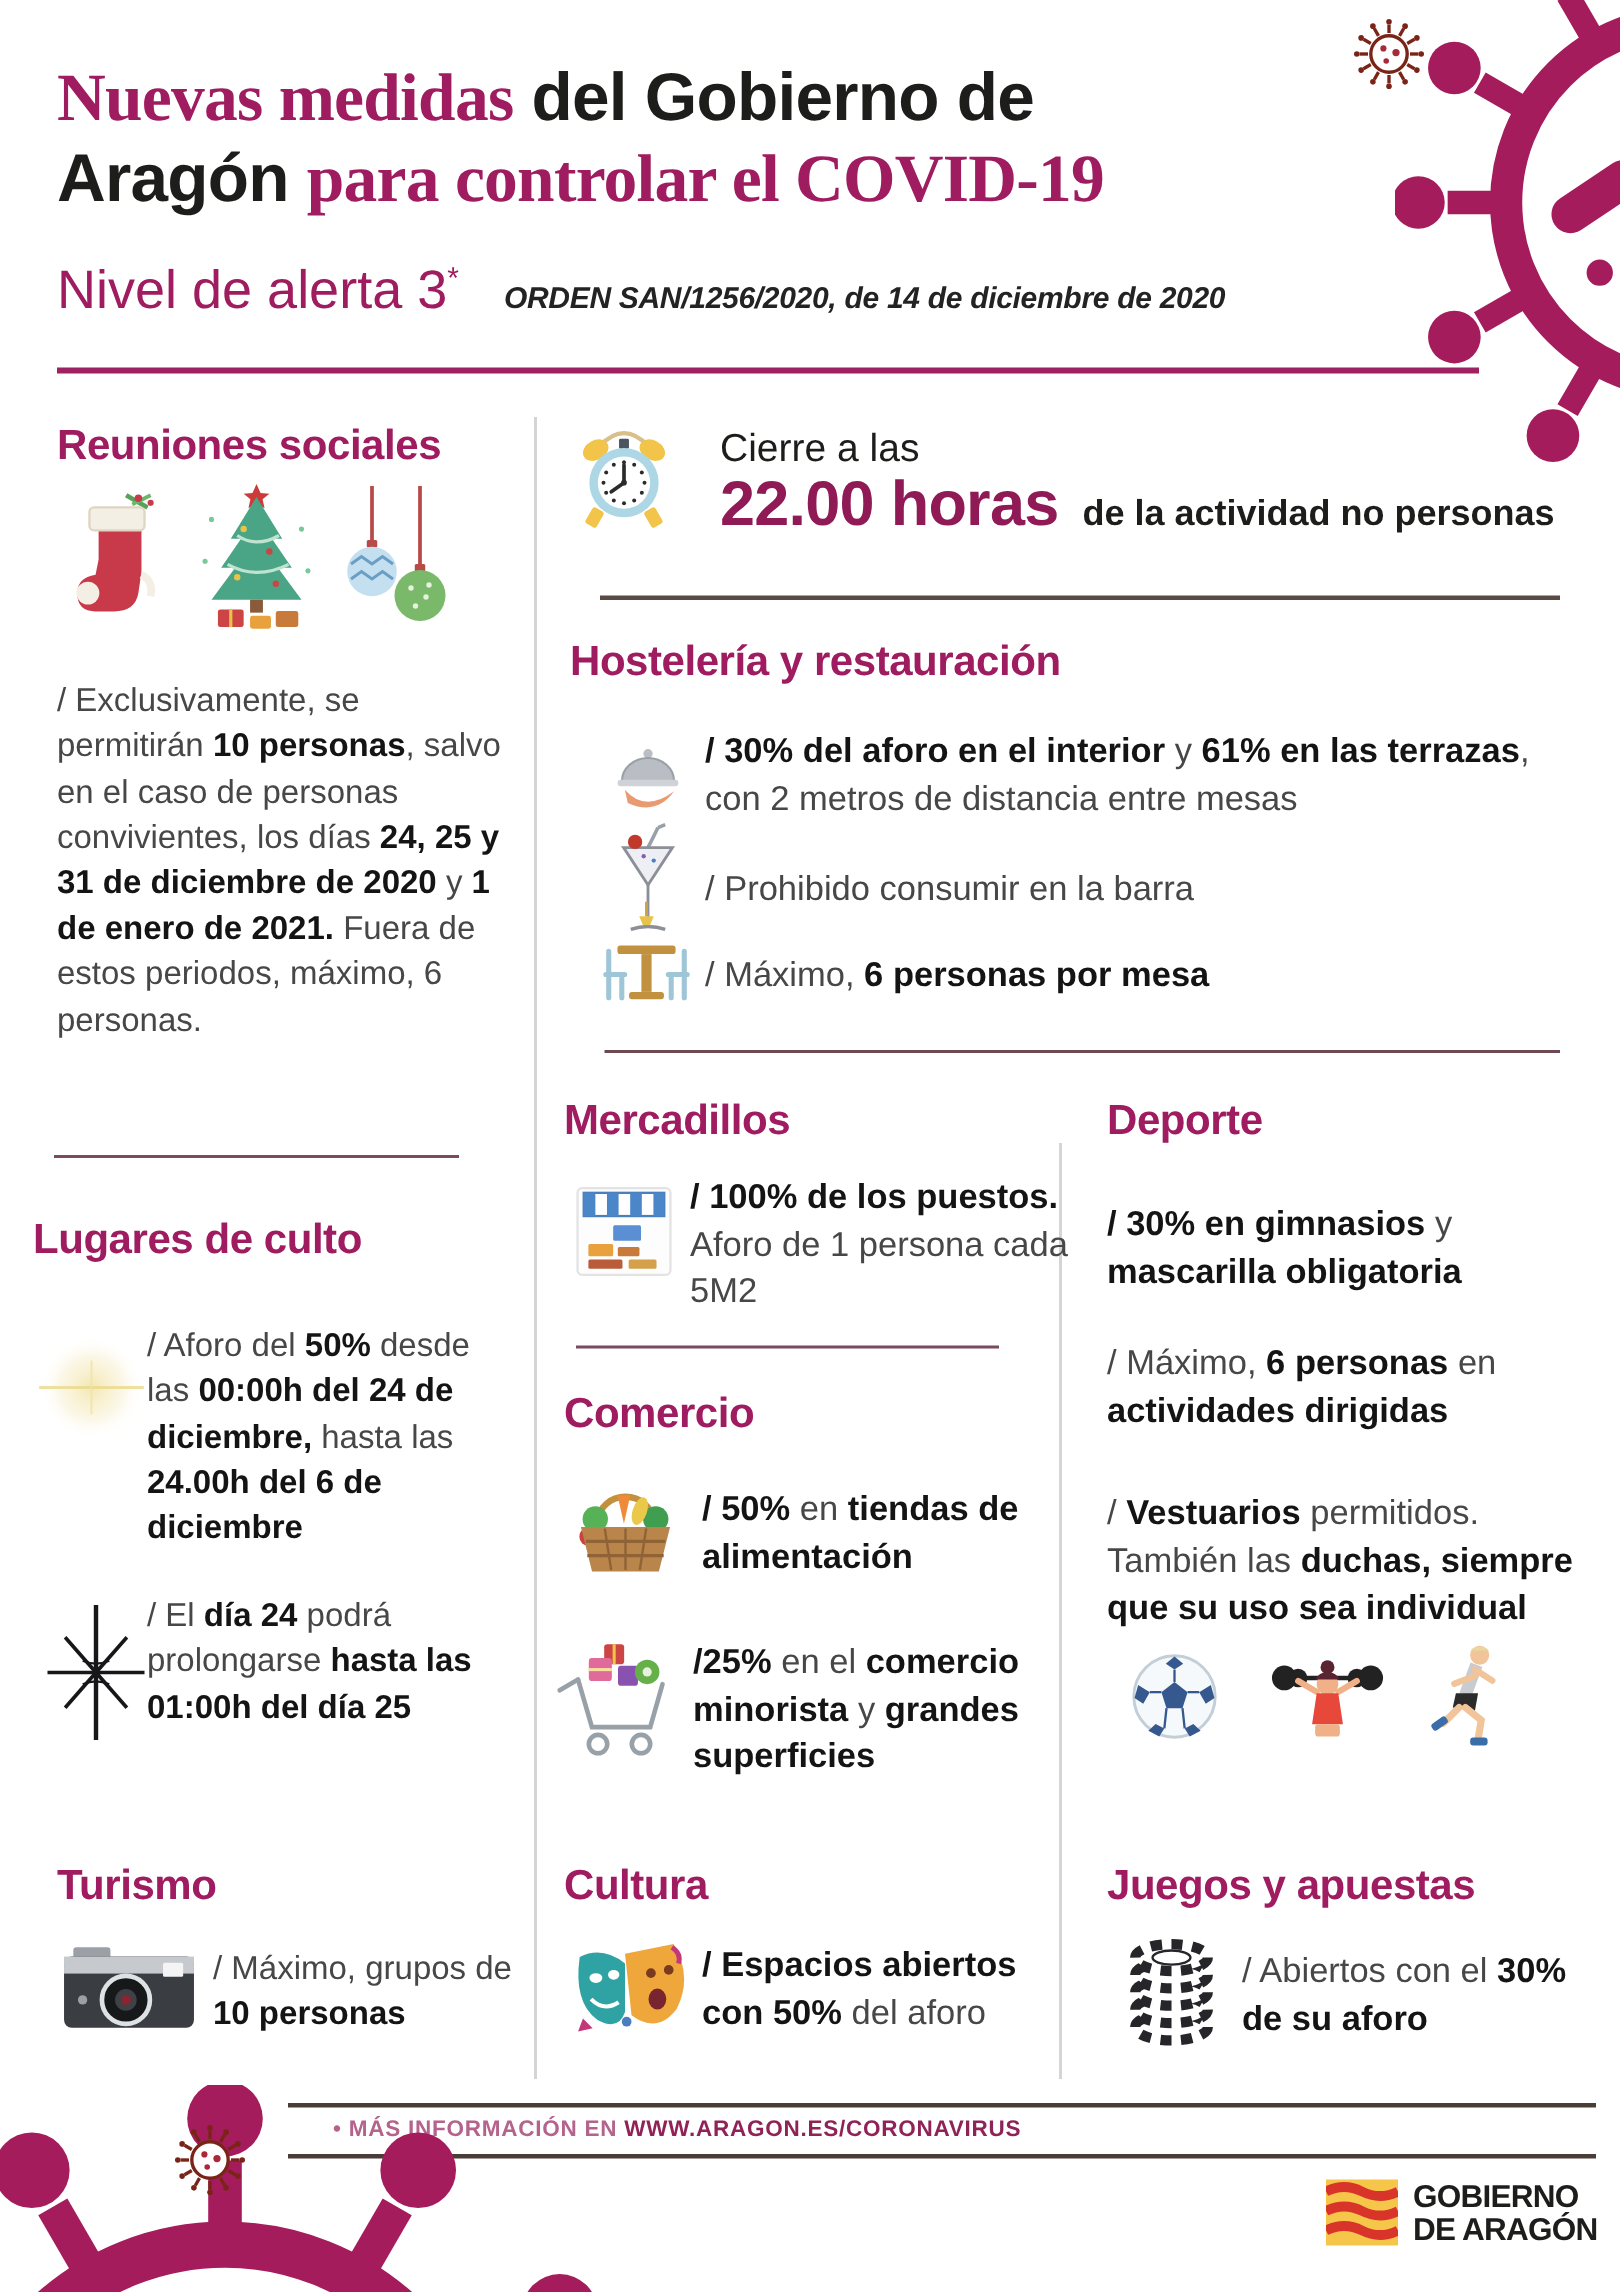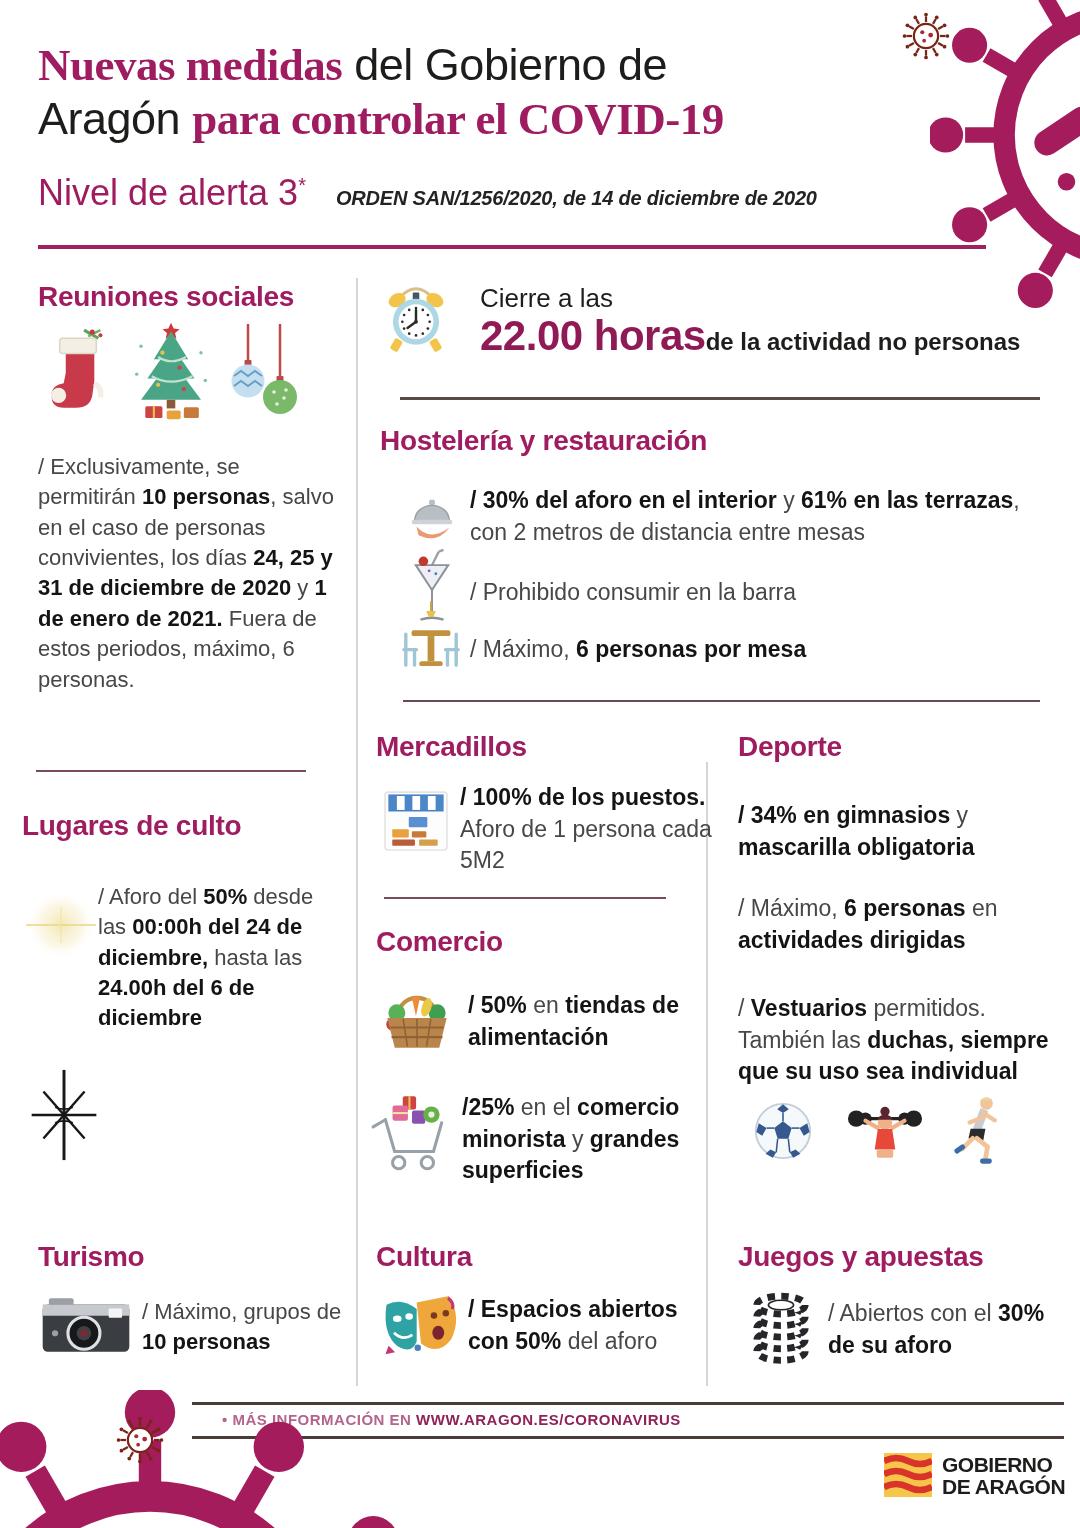--- a/index.html
+++ b/index.html
@@ -1,20 +1,20 @@
 <!DOCTYPE html>
 <html><head>
 <meta charset="utf-8">
 <style>
   html,body{margin:0;padding:0;background:#ffffff;}
   #page{position:relative;width:1080px;height:1528px;background:#fff;overflow:hidden;
         font-family:"Liberation Sans","DejaVu Sans",sans-serif;color:#474747;}
   .abs{position:absolute;}
   .t-accent{color:#9e1c5f;font-weight:800;font-family:Liberation Serif, serif;}
-  .t-rest{color:#1d1d1b;font-weight:400;}
+  .t-rest{color:#1d1d1b;font-weight:700;}
   .page-title{font-size:45px;line-height:1.18;letter-spacing:-0.5px;}
   .alert-row{display:flex;align-items:baseline;gap:30px;}
   .alert-level{font-size:36px;color:#9e1c5f;font-weight:400;}
   .alert-level sup{font-size:20px;}
   .order-ref{font-size:20px;font-style:italic;font-weight:700;color:#232323;letter-spacing:-0.2px;}
   .sec-title{font-size:28px;font-weight:700;color:#9e1c5f;letter-spacing:-0.3px;}
   .item{font-size:22px;line-height:1.38;color:#474747;}
   .item b{color:#141414;font-weight:800;}
   .item-sm{font-size:23px;}
   .rule-h{height:2px;background:#7a4a5e;}
@@ -209,20 +209,21 @@
   <svg class="abs" style="left:24px;top:1066px" width="80" height="98" viewBox="0 0 78 100">
     <g stroke="#17171a" fill="none">
       <line x1="39" y1="4" x2="39" y2="96" stroke-width="3"></line>
       <line x1="6" y1="50" x2="72" y2="50" stroke-width="2.5"></line>
       <line x1="18" y1="26" x2="60" y2="74" stroke-width="2.5"></line>
       <line x1="60" y1="26" x2="18" y2="74" stroke-width="2.5"></line>
       <path d="M30,42 Q39,46 48,42" stroke-width="1.6"></path>
       <path d="M30,58 Q39,54 48,58" stroke-width="1.6"></path>
     </g>
   </svg>
+  <div class="abs item" style="left:98px;top:1062px;width:246px">/ El <b>día 24</b> podrá prolongarse <b>hasta las 01:00h del día 25</b></div>
 
   <div class="abs sec-title" style="left:38px;top:1241px">Turismo</div>
   <svg class="abs" style="left:40px;top:1292px" width="92" height="66" viewBox="0 0 88 64">
     <rect x="8" y="6" width="24" height="9" rx="2" fill="#9aa0a6"></rect>
     <rect x="2" y="12" width="84" height="46" rx="5" fill="#3a3d42"></rect>
     <rect x="2" y="12" width="84" height="11" fill="#c6c9cd"></rect>
     <rect x="66" y="16" width="13" height="9" rx="1" fill="#f4f4f4"></rect>
     <circle cx="42" cy="40" r="15.5" fill="#17181a" stroke="#dfe2e4" stroke-width="3"></circle>
     <circle cx="42" cy="40" r="7" fill="#3e4146"></circle>
     <circle cx="42" cy="40" r="3.2" fill="#8a2430"></circle>
@@ -251,21 +252,21 @@
         <circle cx="22.4" cy="49.2" r="1.4"></circle>
       <circle cx="20.5" cy="42" r="1.4"></circle>
         <circle cx="22.4" cy="34.8" r="1.4"></circle>
         <circle cx="27.8" cy="29.4" r="1.4"></circle>
     </g>
     <line x1="35" y1="42" x2="35" y2="29.5" stroke="#2b2b2b" stroke-width="2.6" stroke-linecap="round"></line>
     <line x1="35" y1="42" x2="26" y2="48.5" stroke="#2b2b2b" stroke-width="2.6" stroke-linecap="round"></line>
     <circle cx="35" cy="42" r="2" fill="#2b2b2b"></circle>
   </svg>
   <div class="abs banner-prefix" style="left:480px;top:283px">Cierre a las</div>
-  <div class="abs" style="left:480px;top:312px;width:580px;display:flex;align-items:baseline;">
+  <div class="abs" style="left:480px;top:312px;width:580px;display:flex;align-items:baseline;gap:16px">
     <span class="banner-time">22.00 horas</span>
     <span class="banner-suffix">de la actividad no personas</span>
   </div>
 
   <div class="abs rule-dark" style="left:400px;top:397px;width:640px;background:#5a4a44"></div>
 
   <div class="abs sec-title" style="left:380px;top:425px">Hostelería y restauración</div>
 
   <svg class="abs" style="left:405px;top:487px" width="54" height="56" viewBox="0 0 56 56">
     <circle cx="28" cy="15" r="3.2" fill="#b9bdc4"></circle>
@@ -348,21 +349,21 @@
     <g stroke="#98a0a8" stroke-width="3" fill="none" stroke-linecap="round">
       <line x1="5" y1="38" x2="17" y2="31"></line>
       <path d="M17,31 L26,62 L64,62 L72,34"></path>
     </g>
     <circle cx="30" cy="73" r="6" fill="#fff" stroke="#98a0a8" stroke-width="3"></circle>
     <circle cx="58" cy="73" r="6" fill="#fff" stroke="#98a0a8" stroke-width="3"></circle>
   </svg>
   <div class="abs item item-sm" style="left:462px;top:1092px;width:258px"><b>/25%</b> en el <b>comercio minorista</b> y <b>grandes superficies</b></div>
 
   <div class="abs sec-title" style="left:738px;top:731px">Deporte</div>
-  <div class="abs item item-sm" style="left:738px;top:800px;width:318px"><b>/ 34% en gimnasios</b> y <b>mascarilla obligatoria</b></div>
+  <div class="abs item item-sm" style="left:738px;top:800px;width:318px"><b>/ 30% en gimnasios</b> y <b>mascarilla obligatoria</b></div>
   <div class="abs item item-sm" style="left:738px;top:893px;width:318px">/ Máximo, <b>6 personas</b> en <b>actividades dirigidas</b></div>
   <div class="abs item item-sm" style="left:738px;top:993px;width:318px">/ <b>Vestuarios</b> permitidos. También las <b>duchas, siempre que su uso sea individual</b></div>
 
   <svg class="abs" style="left:752px;top:1100px" width="62" height="62" viewBox="0 0 64 64">
     <circle cx="32" cy="32" r="28" fill="#f6f9fb" stroke="#c3cfd8" stroke-width="2"></circle>
     <polygon points="32,22 41,29 37.5,40 26.5,40 23,29" fill="#35598f"></polygon>
     <polygon points="32,4.5 38,9.5 32,13.5 26,9.5" fill="#35598f"></polygon>
     <polygon points="57,24 59.5,33 53.5,37 49,29" fill="#35598f"></polygon>
     <polygon points="7,24 4.5,33 10.5,37 15,29" fill="#35598f"></polygon>
     <polygon points="45,51 50,55.5 42.5,59.5 39,54" fill="#35598f"></polygon>

